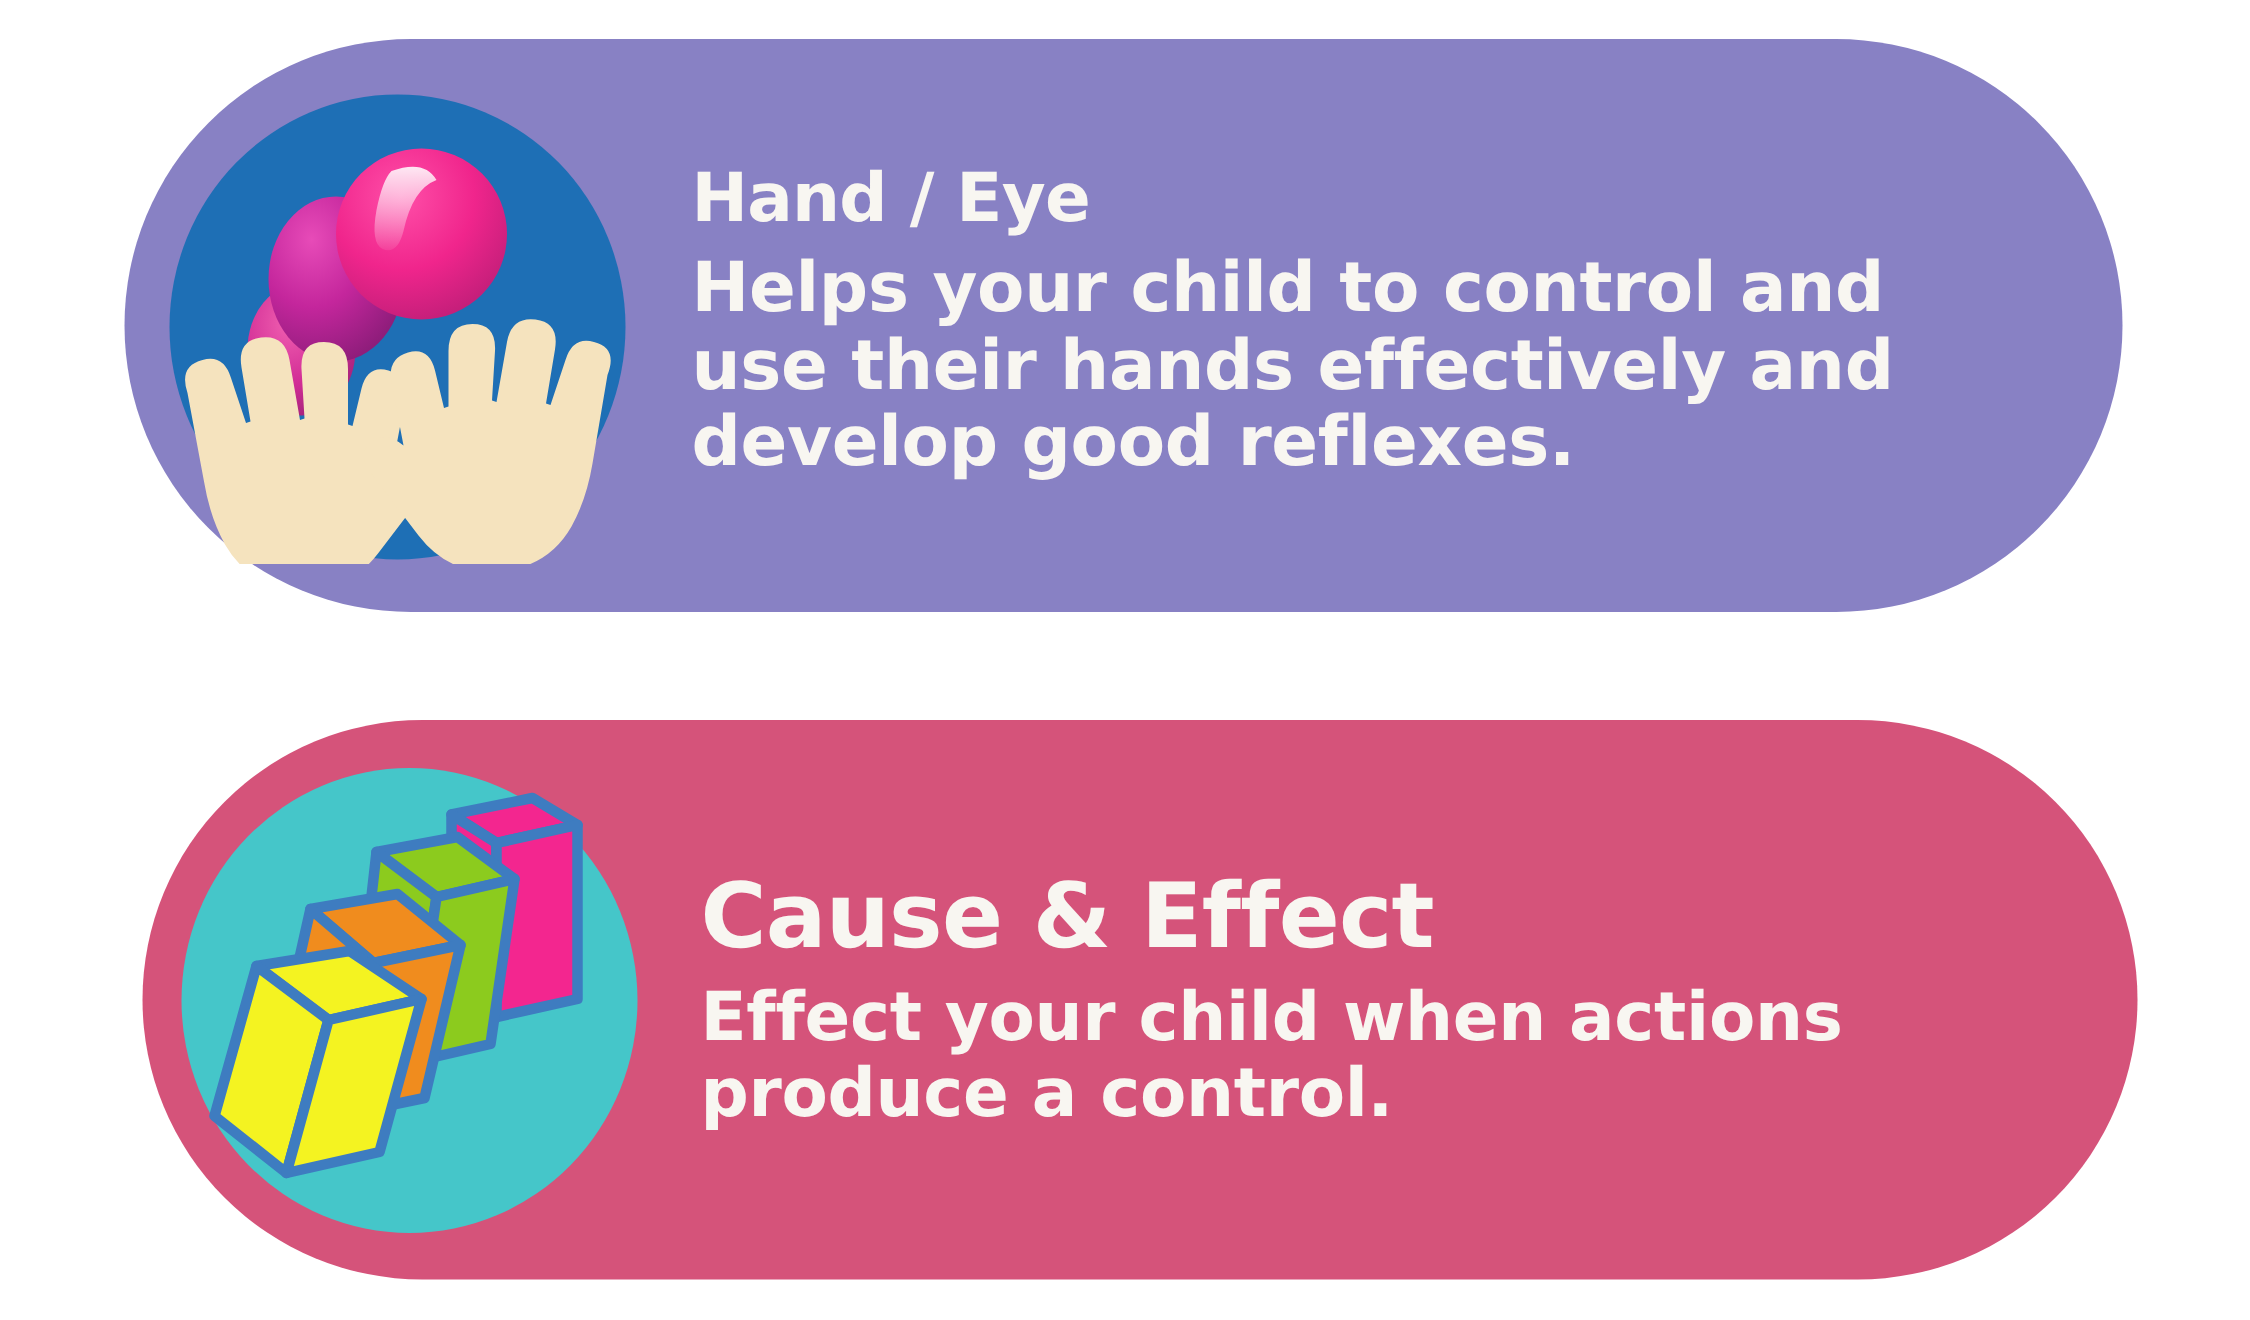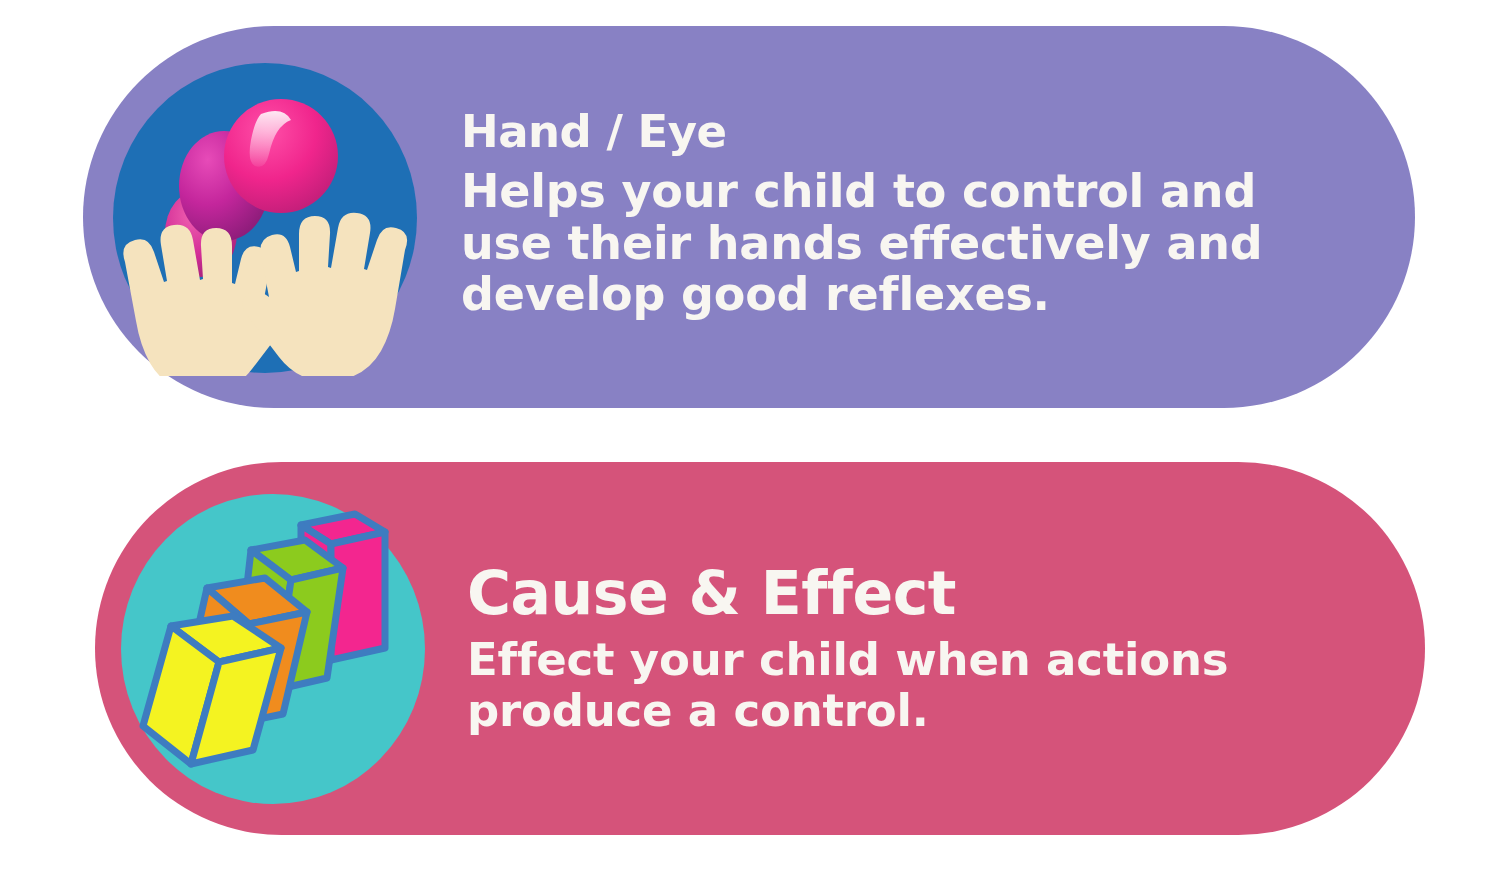--- a/index.html
+++ b/index.html
@@ -30,21 +30,21 @@
     top: 26px;
     width: 1332px;
     height: 382px;
     background: #8881C4;
     border-radius: 191px;
   }
 
   
   #card-cause-effect {
     left: 95px;
-    top: 462px;
+    top: 480px;
     width: 1330px;
     height: 373px;
     background: #D5537A;
     border-radius: 187px;
   }
 
   
   .icon-wrap {
     position: relative;
     flex: 0 0 auto;

